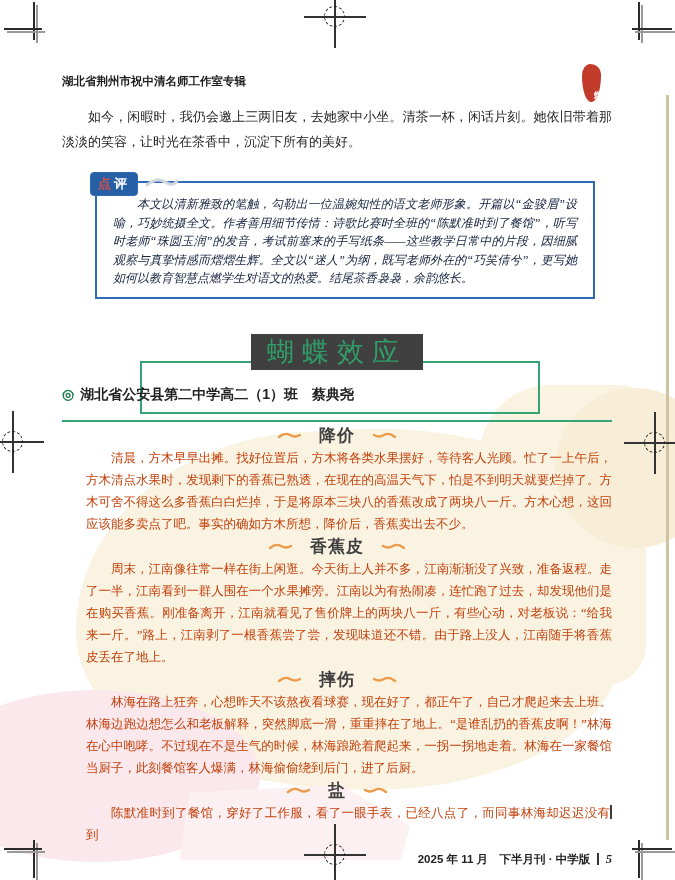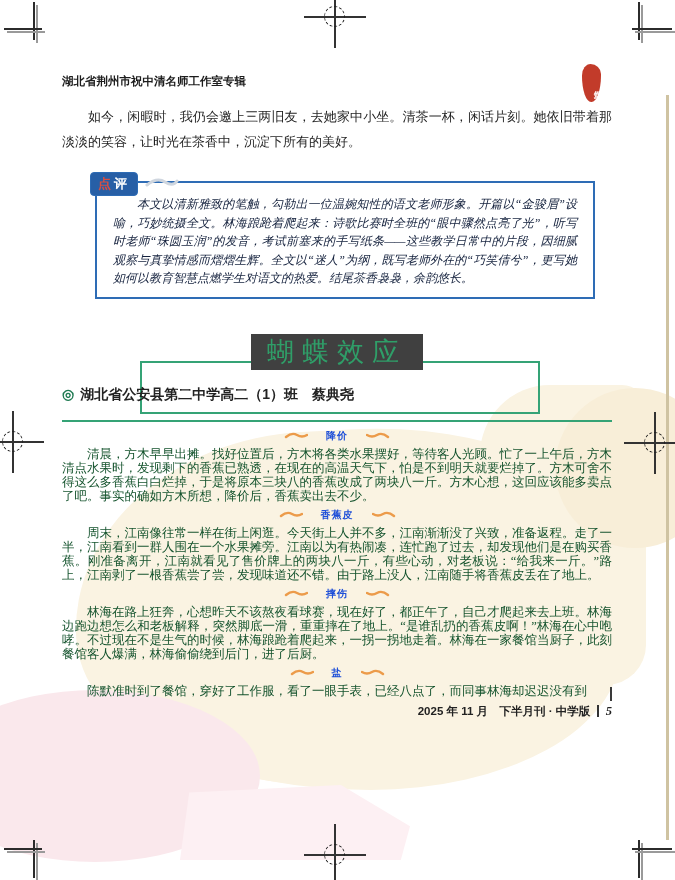--- a/index.html
+++ b/index.html
@@ -62,25 +62,25 @@
   .article-title { position:relative; z-index:2; text-align:center; }
   .article-title span { display:inline-block; background:#404040; padding:0 16px;
     font-size:27px; letter-spacing:8px; color:#2f9e68; }
   .byline { position:absolute; z-index:2; bottom:12px; left:0; right:0; text-align:left;
     font-family:"Liberation Sans", sans-serif; font-weight:bold; font-size:14px; color:#222; }
   .byline .marker { color:#1f7a52; margin-right:6px; }
   .green-divider { position:absolute; top:420px; left:0; right:0; height:2px; background:#35a376; }
   .sections { position:absolute; top:426px; left:0; right:0; }
   .section-heading { display:flex; align-items:center; justify-content:center; gap:18px;
     height:19px; line-height:19px; margin-bottom:2px;
-    font-family:"Liberation Sans", sans-serif; font-weight:bold; font-size:10px; color:#1d4ed8;
+    font-family:"Liberation Sans", sans-serif; font-weight:bold; font-size:17px; color:#404040;
     letter-spacing:1px; }
   .swoosh { flex:0 0 auto; }
-  .section-para { font-size:12.5px; line-height:14px; text-indent:2em; text-align:justify;
-    color:#14532d; margin-bottom:2px; }
+  .section-para { font-size:12.5px; line-height:22px; text-indent:2em; text-align:justify;
+    color:#c2410c; margin-bottom:2px;margin-left:24px; }
   .col-break-bar { float:right; width:2px; height:14px; background:#3a3a3a; margin-top:3px; }
   .page-footer { margin-top:6px; text-align:right;
     font-family:"Liberation Sans", sans-serif; font-weight:bold; font-size:11.5px; color:#222; }
   .page-footer .bar { display:inline-block; width:1.5px; height:12px; background:#333;
     margin:0 7px -2px 7px; }
   .page-footer .pageno { font-family:"Liberation Serif", serif; font-style:italic; font-size:12.5px; }
 </style>
 </head>
 <body>
 
@@ -129,21 +129,21 @@
     <div class="masthead">湖北省荆州市祝中清名师工作室专辑</div>
     <div class="seal">好作文</div>
 
     <p class="intro-para">如今，闲暇时，我仍会邀上三两旧友，去她家中小坐。清茶一杯，闲话片刻。她依旧带着那淡淡的笑容，让时光在茶香中，沉淀下所有的美好。</p>
 
     <div class="comment-box">
       <div class="comment-label"><span class="dian">点</span><span class="ping">评</span></div>
       <svg class="comment-swirl" width="34" height="14">
         <path d="M2 10 Q 12 2, 20 7 T 32 6" stroke="#cfd6df" stroke-width="3" fill="none" stroke-linecap="round"></path>
       </svg>
-      <p class="comment-text">本文以清新雅致的笔触，勾勒出一位温婉知性的语文老师形象。开篇以“金骏眉”设喻，巧妙统摄全文。林海踉跄着爬起来：诗歌比赛时全班的“眼中骤然点亮了光”，听写时老师“珠圆玉润”的发音，考试前塞来的手写纸条——这些教学日常中的片段，因细腻观察与真挚情感而熠熠生辉。全文以“迷人”为纲，既写老师外在的“巧笑倩兮”，更写她如何以教育智慧点燃学生对语文的热爱。结尾茶香袅袅，余韵悠长。</p>
+      <p class="comment-text">本文以清新雅致的笔触，勾勒出一位温婉知性的语文老师形象。开篇以“金骏眉”设喻，巧妙统摄全文。作者善用细节传情：诗歌比赛时全班的“陈默准时到了餐馆”，听写时老师“珠圆玉润”的发音，考试前塞来的手写纸条——这些教学日常中的片段，因细腻观察与真挚情感而熠熠生辉。全文以“迷人”为纲，既写老师外在的“巧笑倩兮”，更写她如何以教育智慧点燃学生对语文的热爱。结尾茶香袅袅，余韵悠长。</p>
     </div>
 
     <div class="title-block">
       <div class="author-frame"></div>
       <div class="article-title">
         <span>蝴蝶效应</span>
       </div>
       <div class="byline">
         <span class="marker">◎</span><span>湖北省公安县第二中学高二（1）班　蔡典尧</span>
       </div>

